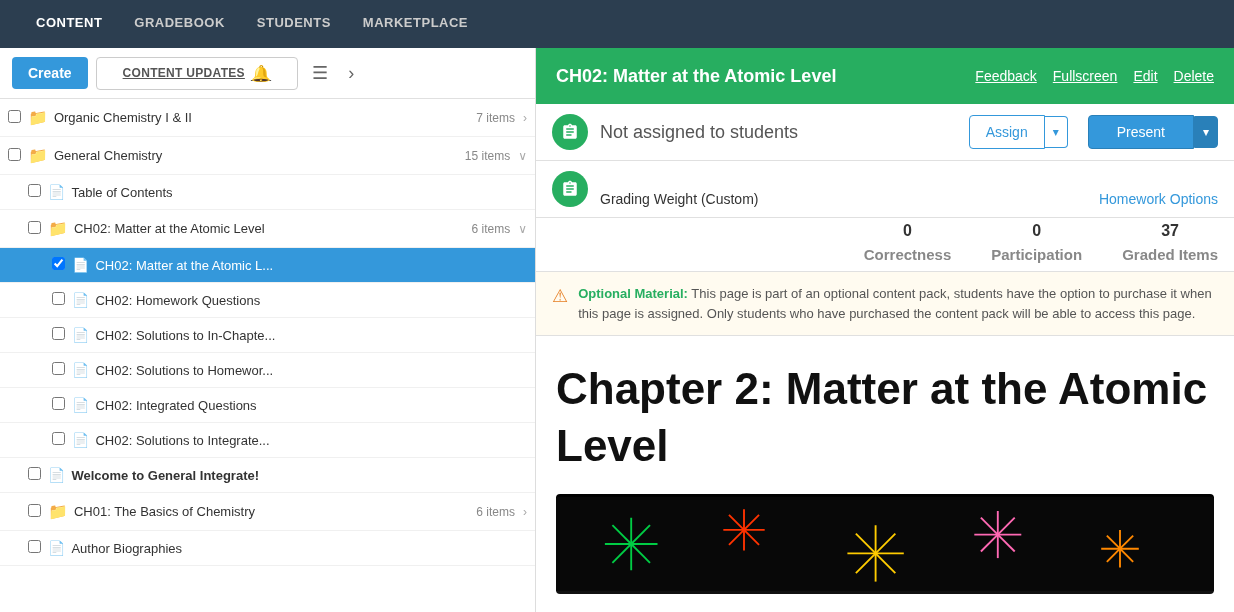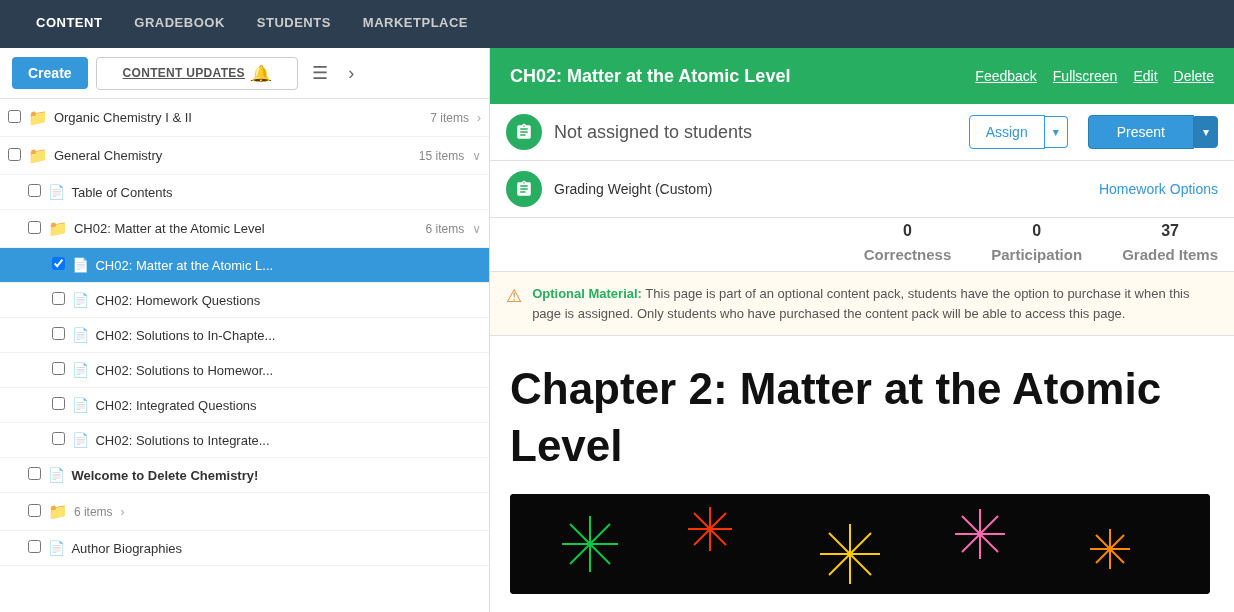--- a/index.html
+++ b/index.html
@@ -32,21 +32,21 @@
     }
 
     
     .main-layout {
       display: flex;
       height: calc(612px - 48px);
     }
 
     
     .sidebar {
-      width: 490px;
+      width: 536px;
       background: #fff;
       border-right: 1px solid #ddd;
       display: flex;
       flex-direction: column;
       overflow: hidden;
     }
     .sidebar-toolbar {
       display: flex;
       align-items: center;
       padding: 8px 12px;
@@ -220,21 +220,21 @@
       color: #fff;
       padding: 8px 8px;
       border-radius: 0 4px 4px 0;
       cursor: pointer;
       font-size: 12px;
     }
 
     
     .grading-bar {
       display: flex;
-      align-items: center;
+      align-items: flex-end;
       padding: 10px 16px;
       border-bottom: 1px solid #e0e0e0;
       gap: 12px;
       flex-shrink: 0;
     }
     .grading-text { flex: 1; font-size: 14px; color: #333; font-weight: 500; }
     .homework-link {
       color: #3498db;
       font-size: 14px;
       cursor: pointer;
@@ -382,26 +382,27 @@
 
       <div class="sidebar-row indent-2">
         <div class="row-checkbox"><input type="checkbox" style=""></div>
         <span class="doc-icon">📄</span>
         <span class="row-title">CH02: Solutions to Integrate...</span>
       </div>
 
       <div class="sidebar-row indent-1">
         <div class="row-checkbox"><input type="checkbox" style=""></div>
         <span class="doc-icon">📄</span>
-        <span class="row-title" style="font-weight:700;">Welcome to Delete Chemistry!</span>
+        <span class="row-title" style="font-weight:700;">Welcome to General Integrate!</span>
       </div>
 
       <div class="sidebar-row indent-1">
         <div class="row-checkbox"><input type="checkbox" style=""></div>
         <span class="folder-icon">📁</span>
+        <span class="row-title">CH01: The Basics of Chemistry</span>
         <span class="row-count">6 items</span>
         <span class="row-chevron">›</span>
       </div>
 
       <div class="sidebar-row indent-1">
         <div class="row-checkbox"><input type="checkbox" style=""></div>
         <span class="doc-icon">📄</span>
         <span class="row-title">Author Biographies</span>
       </div>
 

